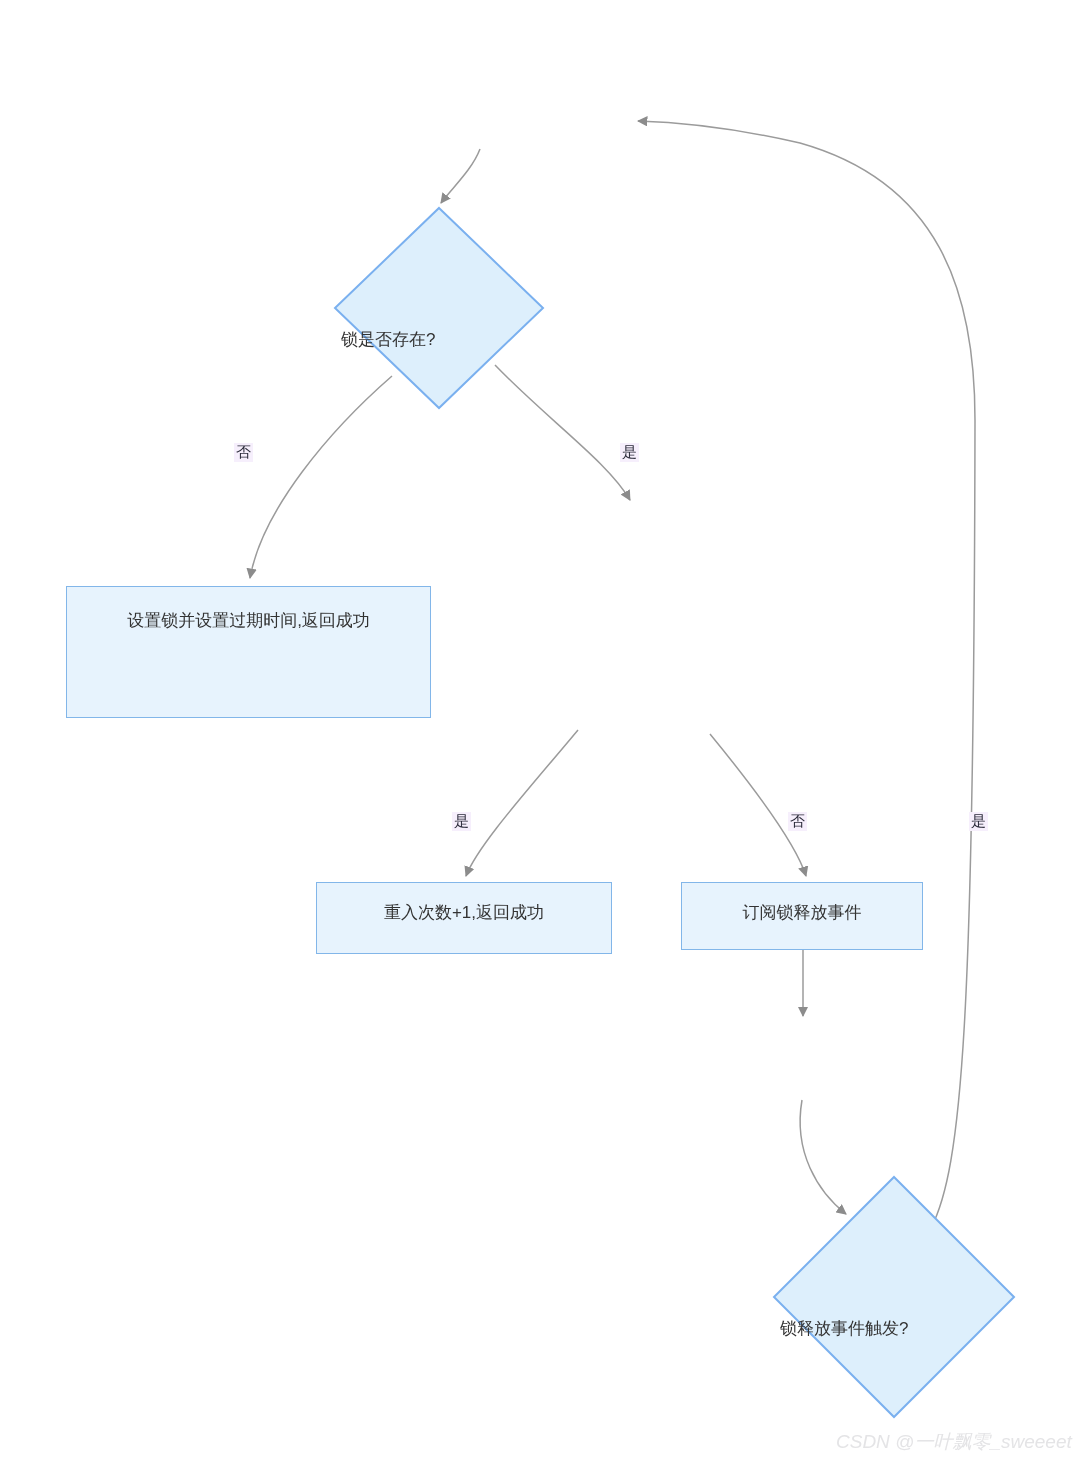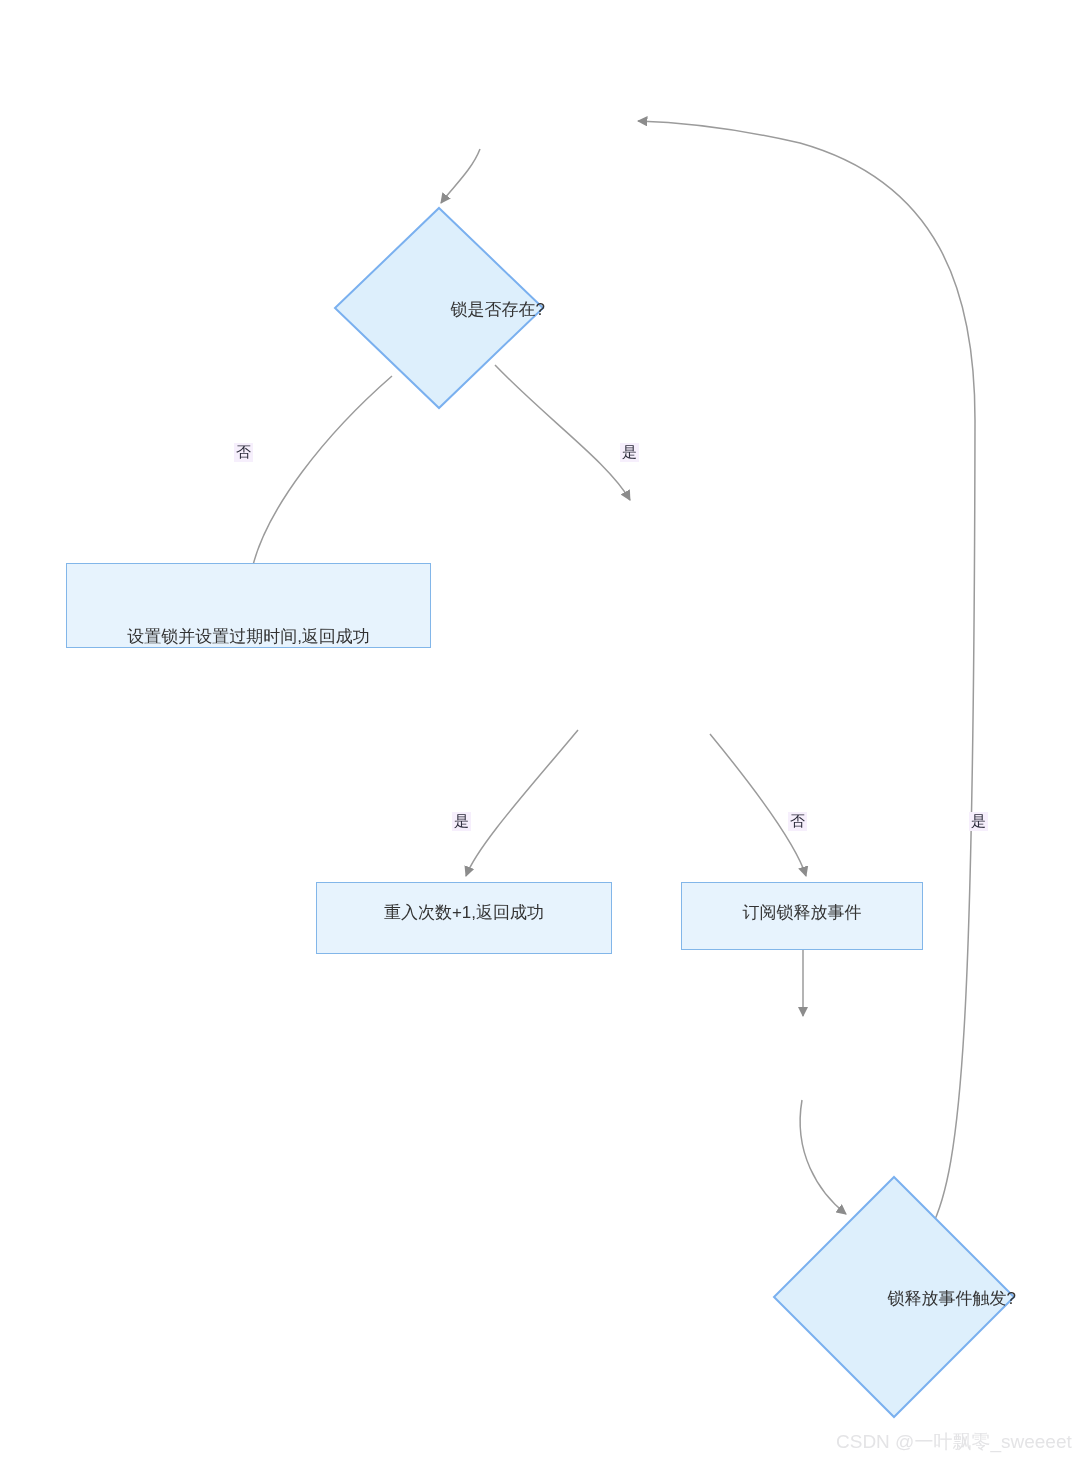--- a/index.html
+++ b/index.html
@@ -46,26 +46,27 @@
   }
   .node.diamond .dia-shape {
     position: absolute;
     left: 0;
     top: 0;
     width: 100%;
     height: 100%;
   }
   .node.diamond .node-label {
     position: absolute;
-    left: 0;
+    left: 8px;
     width: 100%;
-    text-align: right;
+    text-align: left;
     color: #333333;
     font-size: 17px;
     white-space: nowrap;
+    margin-top: 30px;
   }
   .edge-label {
     position: absolute;
     background: #f6effc;
     color: #2b2b3a;
     font-size: 15px;
     line-height: 1.1;
     padding: 1px 2px;
     white-space: nowrap;
   }
@@ -101,21 +102,21 @@
   </svg>
 
 
   <div class="node diamond" style="left:333px; top:206px; width:212px; height:204px;">
     <svg class="dia-shape" viewBox="0 0 212 204" xmlns="http://www.w3.org/2000/svg">
       <polygon points="106,2 210,102 106,202 2,102" fill="#ddeffc" stroke="#7ab0ef" stroke-width="2"></polygon>
     </svg>
     <span class="node-label" style="top:92px;">锁是否存在?</span>
   </div>
 
-  <div class="node rect" style="left:66px; top:563px; width:365px; height:85px;align-items:flex-end;">
+  <div class="node rect" style="left:66px; top:586px; width:365px; height:132px;">
     <span class="node-label" style="margin-top:23px;">设置锁并设置过期时间,返回成功</span>
   </div>
 
 
   <div class="node rect" style="left:316px; top:882px; width:296px; height:72px;">
     <span class="node-label" style="margin-top:19px;">重入次数+1,返回成功</span>
   </div>
 
   <div class="node rect" style="left:681px; top:882px; width:242px; height:68px;">
     <span class="node-label" style="margin-top:19px;">订阅锁释放事件</span>
@@ -128,15 +129,15 @@
     </svg>
     <span class="node-label" style="top:112px;">锁释放事件触发?</span>
   </div>
 
   <span class="edge-label" style="left:234px; top:443px;">否</span>
   <span class="edge-label" style="left:620px; top:443px;">是</span>
   <span class="edge-label" style="left:452px; top:812px;">是</span>
   <span class="edge-label" style="left:788px; top:812px;">否</span>
   <span class="edge-label" style="left:969px; top:812px;">是</span>
 
-  <span class="watermark" style="left:836px; top:1429px;">CSDN @一叶飘零_sweeeet</span>
+  <span class="watermark" style="left:836px; top:1429px;font-style:italic;">CSDN @一叶飘零_sweeeet</span>
 
 </div>
 
 </body></html>

